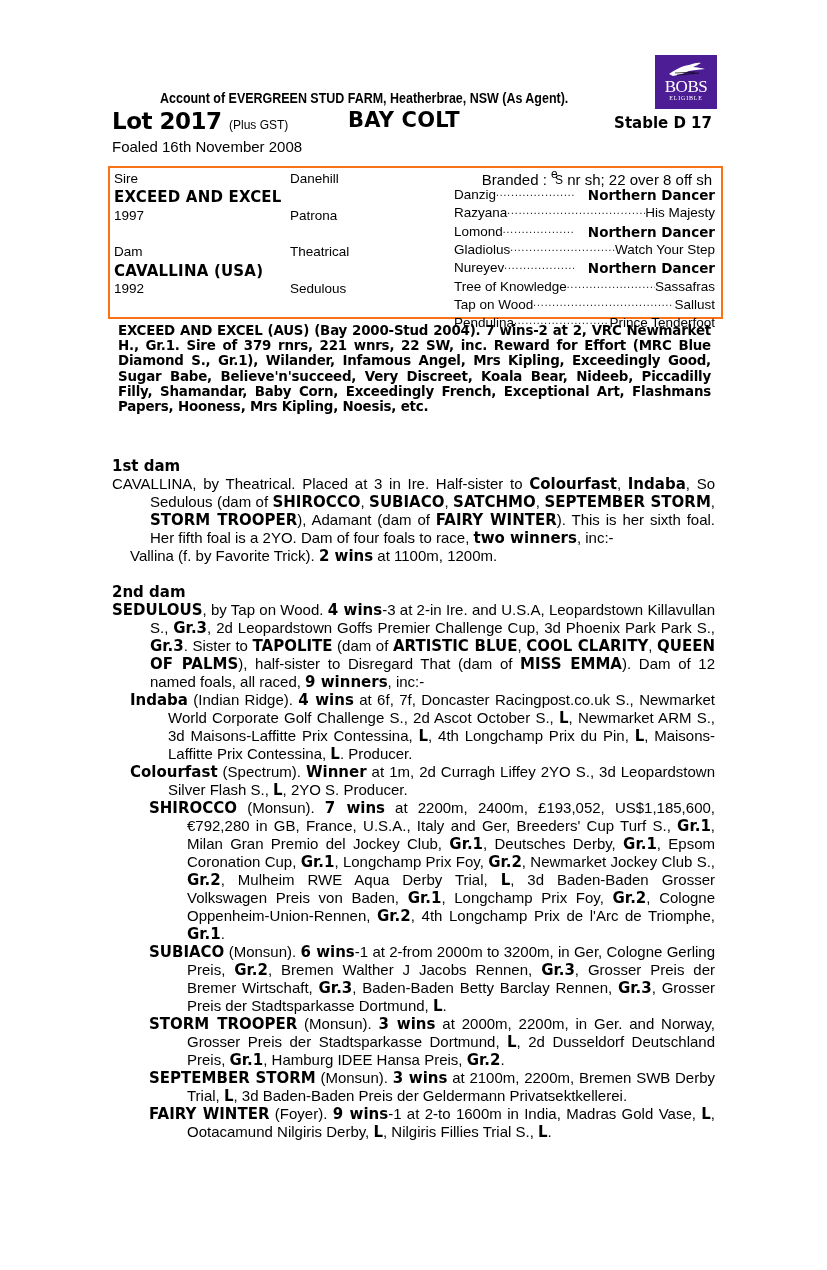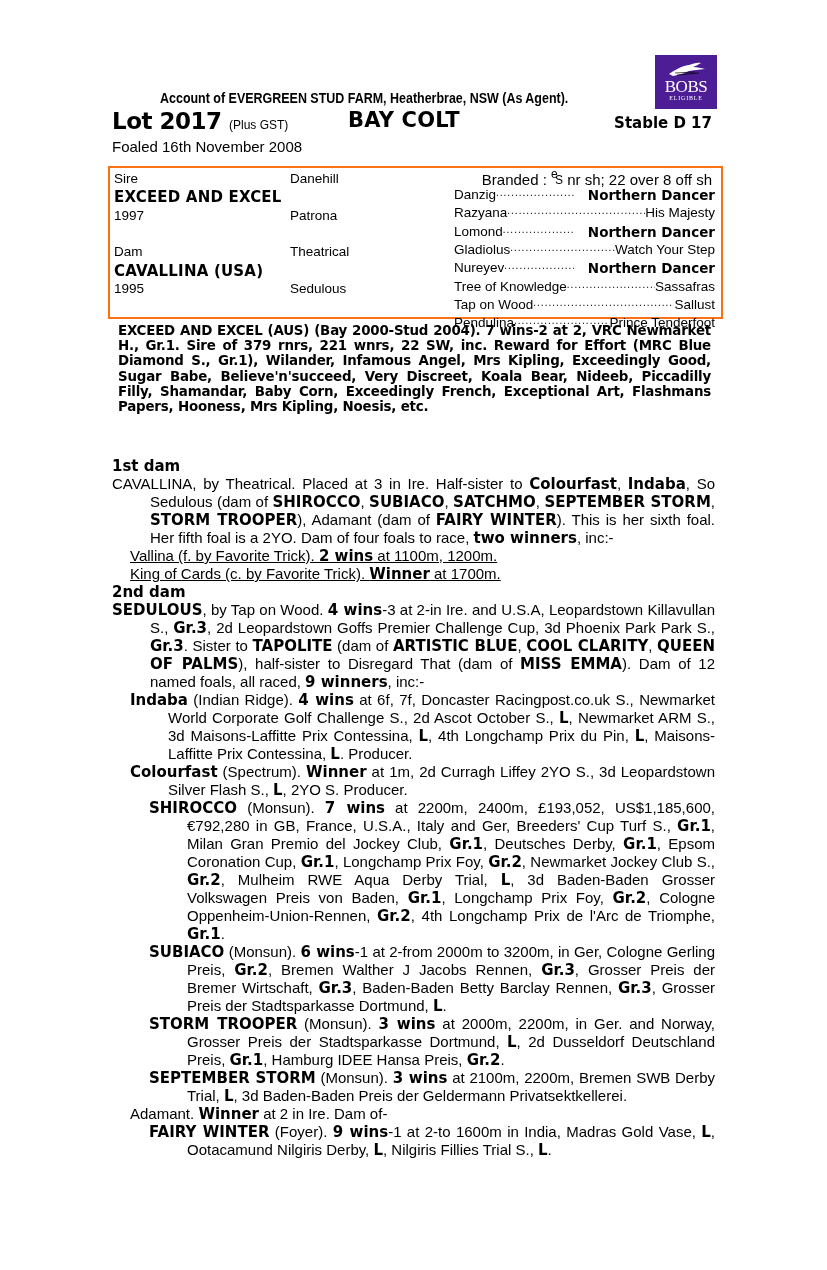--- a/index.html
+++ b/index.html
@@ -39,21 +39,21 @@
   .sire-summary { position: absolute; left: 118px; top: 323px; width: 593px; font-family: "DejaVu Sans", sans-serif; font-weight: bold; font-size: 13.4px; line-height: 15.2px; text-align: justify; letter-spacing: -0.2px; }
 
   .section { position: absolute; left: 112px; width: 603px; font-size: 15px; line-height: 17px; }
   .section-title { font-family: "DejaVu Sans", sans-serif; font-weight: bold; font-size: 15px; line-height: 17px; }
   .para { text-align: justify; }
   .hang0 { padding-left: 38px; text-indent: -38px; }
   .hang1 { padding-left: 56px; text-indent: -38px; }
   .hang2 { padding-left: 75px; text-indent: -38px; }
   .b { font-family: "DejaVu Sans", sans-serif; font-weight: bold; }
   .lines p { margin: 0; }
-  .ind1 { padding-left: 18px; text-decoration: underline; }
+  .ind1 { padding-left: 18px; }
 </style>
 </head>
 <body>
 
 <div class="page">
 
   <div class="logo">
     <svg width="42" height="18" viewBox="0 0 42 18">
       <path d="M4 14 C10 10, 16 6, 24 5 C28 4, 32 2, 36 3 C33 5, 30 6, 28 7 C32 7, 36 8, 40 9 C34 10, 28 10, 24 11 C20 13, 14 15, 8 16 Z" fill="#fff"></path>
       <path d="M10 13 L30 12 M12 15 L34 13" stroke="#000" stroke-width="0.7"></path>
@@ -129,21 +129,21 @@
       <div class="ped-row" style="top: 95px;">
         <span class="ped-c1 big">CAVALLINA (USA)</span>
         <span class="ped-c2"></span>
         <span class="ped-c3">
           <span class="l">Tree of Knowledge</span>
           <span class="dots">................................................................................</span>
           <span class="r">Sassafras</span>
         </span>
       </div>
       <div class="ped-row" style="top: 113px;">
-        <span class="ped-c1">1995</span>
+        <span class="ped-c1">1992</span>
         <span class="ped-c2">Sedulous</span>
         <span class="ped-c3">
           <span class="l">Tap on Wood</span>
           <span class="dots">................................................................................</span>
           <span class="r">Sallust</span>
         </span>
       </div>
       <div class="ped-row" style="top: 131px;">
         <span class="ped-c1"></span>
         <span class="ped-c2"></span>
@@ -155,32 +155,30 @@
       </div>
     </div>
 
   <div class="sire-summary">EXCEED AND EXCEL (AUS) (Bay 2000-Stud 2004). 7 wins-2 at 2, VRC Newmarket H., Gr.1. Sire of 379 rnrs, 221 wnrs, 22 SW, inc. Reward for Effort (MRC Blue Diamond S., Gr.1), Wilander, Infamous Angel, Mrs Kipling, Exceedingly Good, Sugar Babe, Believe'n'succeed, Very Discreet, Koala Bear, Nideeb, Piccadilly Filly, Shamandar, Baby Corn, Exceedingly French, Exceptional Art, Flashmans Papers, Hooness, Mrs Kipling, Noesis, etc.</div>
 
   <div class="section" style="top:431px;margin-top:27px;">
     <div class="section-title">1st dam</div>
     <div class="para hang0" id="fd-main"><span>CAVALLINA, by Theatrical. Placed at 3 in Ire. Half-sister to </span><span class="b">Colourfast</span><span>, </span><span class="b">Indaba</span><span>, So Sedulous (dam of </span><span class="b">SHIROCCO</span><span>, </span><span class="b">SUBIACO</span><span>, </span><span class="b">SATCHMO</span><span>, </span><span class="b">SEPTEMBER STORM</span><span>, </span><span class="b">STORM TROOPER</span><span>), Adamant (dam of </span><span class="b">FAIRY WINTER</span><span>). This is her sixth foal. Her fifth foal is a 2YO. Dam of four foals to race, </span><span class="b">two winners</span><span>, inc:-</span></div>
     <div class="lines" id="fd-prog">
         <p class="ind1"><span>Vallina (f. by Favorite Trick). </span><span class="b">2 wins</span><span> at 1100m, 1200m.</span></p>
-        <p class="ind1"><span>King of Cards (c. by Favorite Trick). </span><span class="b">Winner</span><span> at 1700m.</span></p>
       </div>
   </div>
 
   <div class="section" style="top:584px;">
     <div class="section-title">2nd dam</div>
     <div class="para hang0" id="sd-main"><span class="b">SEDULOUS</span><span>, by Tap on Wood. </span><span class="b">4 wins</span><span>-3 at 2-in Ire. and U.S.A, Leopardstown Killavullan S., </span><span class="b">Gr.3</span><span>, 2d Leopardstown Goffs Premier Challenge Cup, 3d Phoenix Park Park S., </span><span class="b">Gr.3</span><span>. Sister to </span><span class="b">TAPOLITE</span><span> (dam of </span><span class="b">ARTISTIC BLUE</span><span>, </span><span class="b">COOL CLARITY</span><span>, </span><span class="b">QUEEN OF PALMS</span><span>), half-sister to Disregard That (dam of </span><span class="b">MISS EMMA</span><span>). Dam of 12 named foals, all raced, </span><span class="b">9 winners</span><span>, inc:-</span></div>
     <div id="sd-prog">
         <div class="para hang1" style="padding-left: 56px;"><span class="b">Indaba</span><span> (Indian Ridge). </span><span class="b">4 wins</span><span> at 6f, 7f, Doncaster Racingpost.co.uk S., Newmarket World Corporate Golf Challenge S., 2d Ascot October S., </span><span class="b">L</span><span>, Newmarket ARM S., 3d Maisons-Laffitte Prix Contessina, </span><span class="b">L</span><span>, 4th Longchamp Prix du Pin, </span><span class="b">L</span><span>, Maisons-Laffitte Prix Contessina, </span><span class="b">L</span><span>. Producer.</span></div>
         <div class="para hang1" style="padding-left: 56px;"><span class="b">Colourfast</span><span> (Spectrum). </span><span class="b">Winner</span><span> at 1m, 2d Curragh Liffey 2YO S., 3d Leopardstown Silver Flash S., </span><span class="b">L</span><span>, 2YO S. Producer.</span></div>
         <div class="para hang2"><span class="b">SHIROCCO</span><span> (Monsun). </span><span class="b">7 wins</span><span> at 2200m, 2400m, £193,052, US$1,185,600, €792,280 in GB, France, U.S.A., Italy and Ger, Breeders' Cup Turf S., </span><span class="b">Gr.1</span><span>, Milan Gran Premio del Jockey Club, </span><span class="b">Gr.1</span><span>, Deutsches Derby, </span><span class="b">Gr.1</span><span>, Epsom Coronation Cup, </span><span class="b">Gr.1</span><span>, Longchamp Prix Foy, </span><span class="b">Gr.2</span><span>, Newmarket Jockey Club S., </span><span class="b">Gr.2</span><span>, Mulheim RWE Aqua Derby Trial, </span><span class="b">L</span><span>, 3d Baden-Baden Grosser Volkswagen Preis von Baden, </span><span class="b">Gr.1</span><span>, Longchamp Prix Foy, </span><span class="b">Gr.2</span><span>, Cologne Oppenheim-Union-Rennen, </span><span class="b">Gr.2</span><span>, 4th Longchamp Prix de l'Arc de Triomphe, </span><span class="b">Gr.1</span><span>.</span></div>
         <div class="para hang2"><span class="b">SUBIACO</span><span> (Monsun). </span><span class="b">6 wins</span><span>-1 at 2-from 2000m to 3200m, in Ger, Cologne Gerling Preis, </span><span class="b">Gr.2</span><span>, Bremen Walther J Jacobs Rennen, </span><span class="b">Gr.3</span><span>, Grosser Preis der Bremer Wirtschaft, </span><span class="b">Gr.3</span><span>, Baden-Baden Betty Barclay Rennen, </span><span class="b">Gr.3</span><span>, Grosser Preis der Stadtsparkasse Dortmund, </span><span class="b">L</span><span>.</span></div>
         <div class="para hang2"><span class="b">STORM TROOPER</span><span> (Monsun). </span><span class="b">3 wins</span><span> at 2000m, 2200m, in Ger. and Norway, Grosser Preis der Stadtsparkasse Dortmund, </span><span class="b">L</span><span>, 2d Dusseldorf Deutschland Preis, </span><span class="b">Gr.1</span><span>, Hamburg IDEE Hansa Preis, </span><span class="b">Gr.2</span><span>.</span></div>
         <div class="para hang2"><span class="b">SEPTEMBER STORM</span><span> (Monsun). </span><span class="b">3 wins</span><span> at 2100m, 2200m, Bremen SWB Derby Trial, </span><span class="b">L</span><span>, 3d Baden-Baden Preis der Geldermann Privatsektkellerei.</span></div>
-        <div class="para hang1" style="padding-left: 56px;"><span>Adamant. </span><span class="b">Winner</span><span> at 2 in Ire. Dam of-</span></div>
         <div class="para hang2"><span class="b">FAIRY WINTER</span><span> (Foyer). </span><span class="b">9 wins</span><span>-1 at 2-to 1600m in India, Madras Gold Vase, </span><span class="b">L</span><span>, Ootacamund Nilgiris Derby, </span><span class="b">L</span><span>, Nilgiris Fillies Trial S., </span><span class="b">L</span><span>.</span></div>
       </div>
   </div>
 
 </div>
 
 </body></html>

